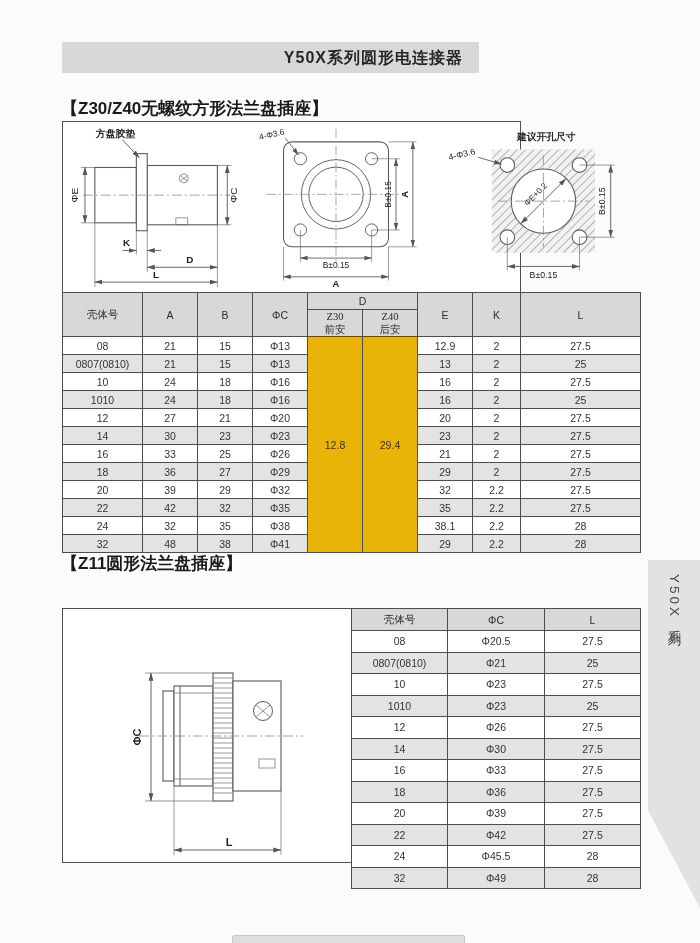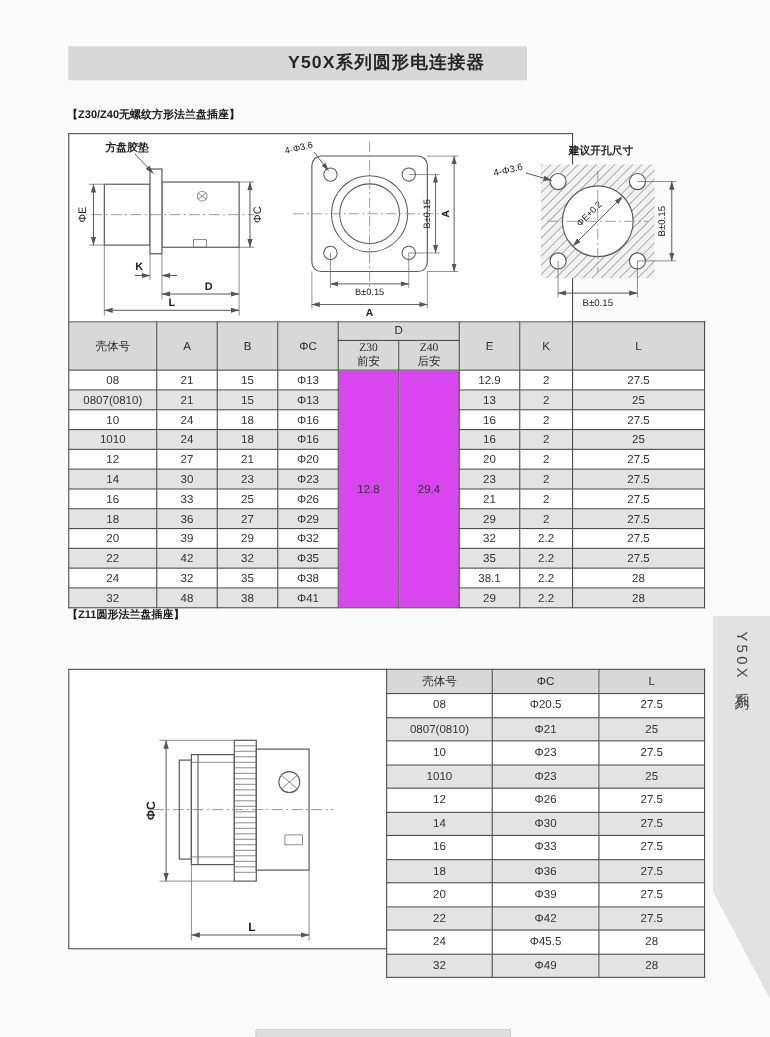--- a/index.html
+++ b/index.html
@@ -3,39 +3,39 @@
 <meta charset="utf-8">
 <style>
   * { margin:0; padding:0; box-sizing:border-box; }
   html,body { width:700px; height:943px; }
   body {
     position:relative; background:#fbfbfb; overflow:hidden;
     font-family:"Liberation Sans", sans-serif; color:#2c2c2c;
   }
   .title-bar {
     position:absolute; left:62px; top:42px; width:417px; height:31px;
-    background:#d8d8d8; line-height:31px; text-align:right; padding-right:38px;
+    background:#d8d8d8; line-height:31px; text-align:right; padding-right:16px;
     font-size:16px; font-weight:bold; color:#262626; letter-spacing:1px;
   }
-  .sec-heading { position:absolute; left:61px; font-size:10px; font-weight:bold; color:#1a1a1a; }
+  .sec-heading { position:absolute; left:61px; font-size:17px; font-weight:bold; color:#1a1a1a; }
   #s1-heading { top:97px; }
   #s2-heading { top:552px; }
 
   
   #s1-box { position:absolute; left:62px; top:121px; width:578px; }
   #s1-drawings { position:relative; width:459px; height:171px; border:1px solid #4d4d4d; border-bottom:none; background:#fff; }
   #s1-drawings svg { position:absolute; }
   table { border-collapse:collapse; background:#fff; table-layout:fixed; }
   th, td { border:1px solid #4d4d4d; text-align:center; vertical-align:middle; font-weight:normal; overflow:hidden; white-space:nowrap; }
   #t1 { width:578px; font-size:10.5px; }
   #t1 th { background:#d8d8d8; height:17px; font-size:10.5px; color:#2c2c2c; }
   #t1 tr.sub th { height:27px; line-height:13px;font-family:Liberation Serif, serif; }
   #t1 td { height:18px; color:#333; }
   #t1 tbody tr:nth-child(even) td { background:#e3e3e3; }
-  #t1 td.dcell { background:#d946ef; font-size:10.5px; }
+  #t1 td.dcell { background:#eab308; font-size:10.5px; }
 
   
   #s2-box { position:absolute; left:62px; top:608px; width:578px; }
   #s2-drawing { position:absolute; left:0; top:0; width:290px; height:255px; border:1px solid #4d4d4d; background:#fff; }
   #t2 { position:absolute; left:289px; top:0; width:289px; font-size:10.5px; }
   #t2 th { background:#d8d8d8; height:22px; }
   #t2 td { height:21.5px; color:#333; }
   #t2 tbody tr:nth-child(even) td { background:#e3e3e3; }
 
   

